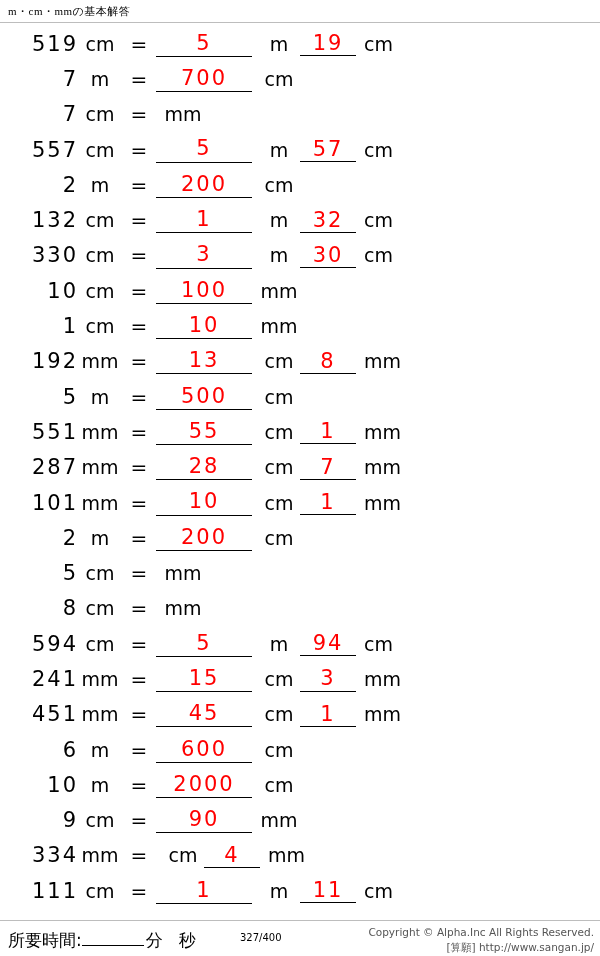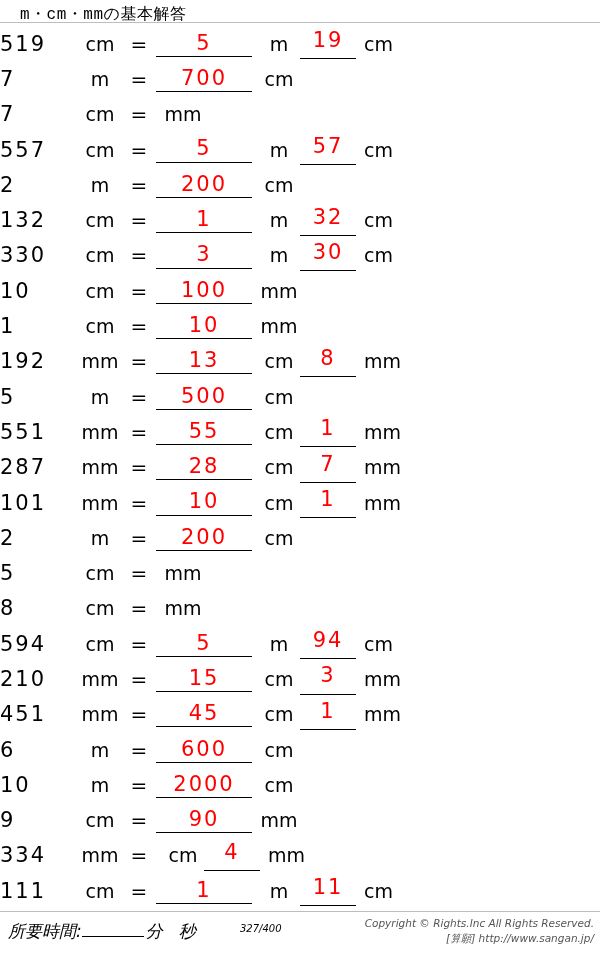--- a/index.html
+++ b/index.html
@@ -17,25 +17,25 @@
   }
   #page {
     position: relative;
     width: 600px;
     height: 956px;
     box-sizing: border-box;
   }
   .title {
     position: absolute;
     top: 4px;
-    left: 20px;
-    font-size: 16px;
+    left: 8px;
+    font-size: 11px;
     letter-spacing: 0.5px;
     color: #000;
-    font-family: Liberation Mono, monospace;
+    font-family: Liberation Serif, serif;
   }
   .header-rule {
     position: absolute;
     top: 22px;
     left: 0;
     width: 600px;
     height: 1px;
     background: #bdbdbd;
   }
   .rows {
@@ -46,20 +46,21 @@
   }
   .row {
     height: 35.3px;
     display: flex;
     align-items: center;
     font-size: 21px;
     font-family: "DejaVu Sans", sans-serif;
   }
   .c-num1 {
     width: 78px;
+    text-align: right;
     letter-spacing: 2px;
   }
   .c-unit1 {
     width: 44px;
     text-align: center;
     font-size: 19px;
   }
   .c-eq {
     width: 34px;
     text-align: center;
@@ -80,39 +81,38 @@
     text-align: center;
     font-size: 19px;
     padding-left: 6px;
   }
   .c-ans2 {
     width: 56px;
     text-align: center;
     color: #ff0000;
     line-height: 1.15;
     letter-spacing: 2px;
-    padding-bottom: 6px;
+    padding-bottom: 0;
     box-sizing: border-box;
   }
   .c-ans2.has-line {
     border-bottom: 1px solid #000;
   }
   .c-unit3 {
     width: 50px;
     text-align: left;
     font-size: 19px;
     padding-left: 8px;
   }
   .footer {
     position: absolute;
     bottom: 0;
     left: 0;
     width: 600px;
-    height: 45px;
-    font-style: italic;
+    height: 36px;
   }
   .footer-rule {
     position: absolute;
     top: 0;
     left: 0;
     width: 600px;
     height: 1px;
     background: #bdbdbd;
   }
   .time-label {
@@ -312,21 +312,21 @@
       <div class="row">
         <div class="c-num1">594</div>
         <div class="c-unit1">cm</div>
         <div class="c-eq">=</div>
         <div class="c-ans1">5</div>
         <div class="c-unit2">m</div>
         <div class="c-ans2 has-line">94</div>
         <div class="c-unit3">cm</div>
       </div>
       <div class="row">
-        <div class="c-num1">210</div>
+        <div class="c-num1">241</div>
         <div class="c-unit1">mm</div>
         <div class="c-eq">=</div>
         <div class="c-ans1">15</div>
         <div class="c-unit2">cm</div>
         <div class="c-ans2 has-line">3</div>
         <div class="c-unit3">mm</div>
       </div>
       <div class="row">
         <div class="c-num1">451</div>
         <div class="c-unit1">mm</div>
@@ -382,18 +382,18 @@
       </div>
     </div>
 
   <div class="footer">
     <div class="footer-rule"></div>
     <div class="time-label">
       <span>所要時間:</span><span class="time-blank"></span><span class="time-min">分</span><span class="time-sec">秒</span>
     </div>
     <div class="page-count">327/400</div>
     <div class="copyright">
-      <div>Copyright © Rights.Inc All Rights Reserved.</div>
+      <div>Copyright © Alpha.Inc All Rights Reserved.</div>
       <div>[算願] http://www.sangan.jp/</div>
     </div>
   </div>
 
 </div>
 
 </body></html>

